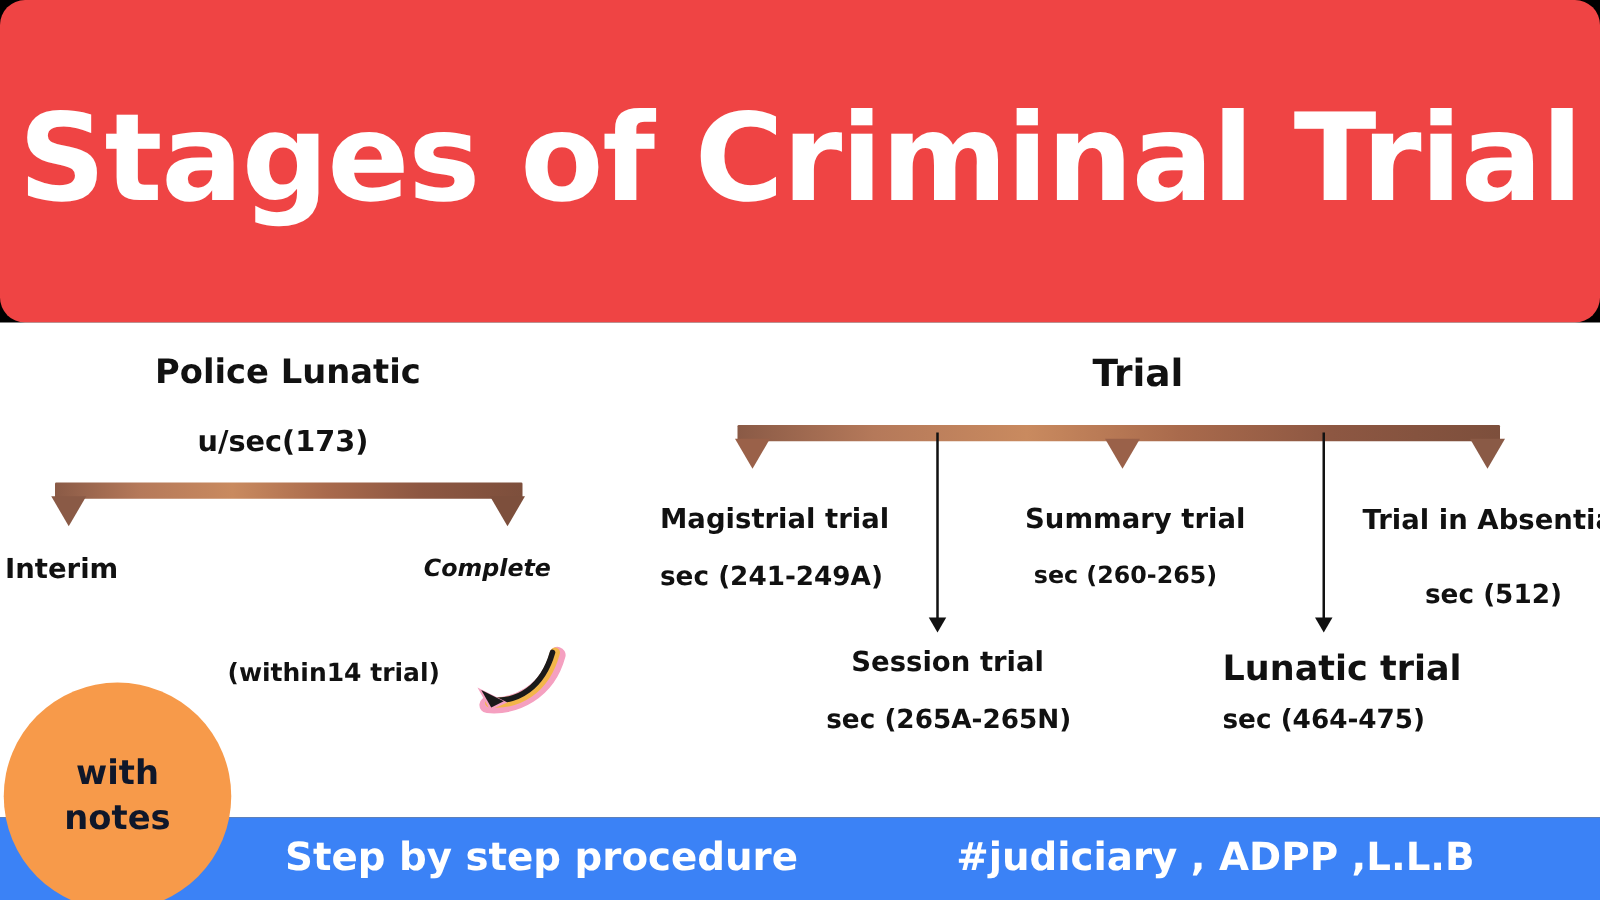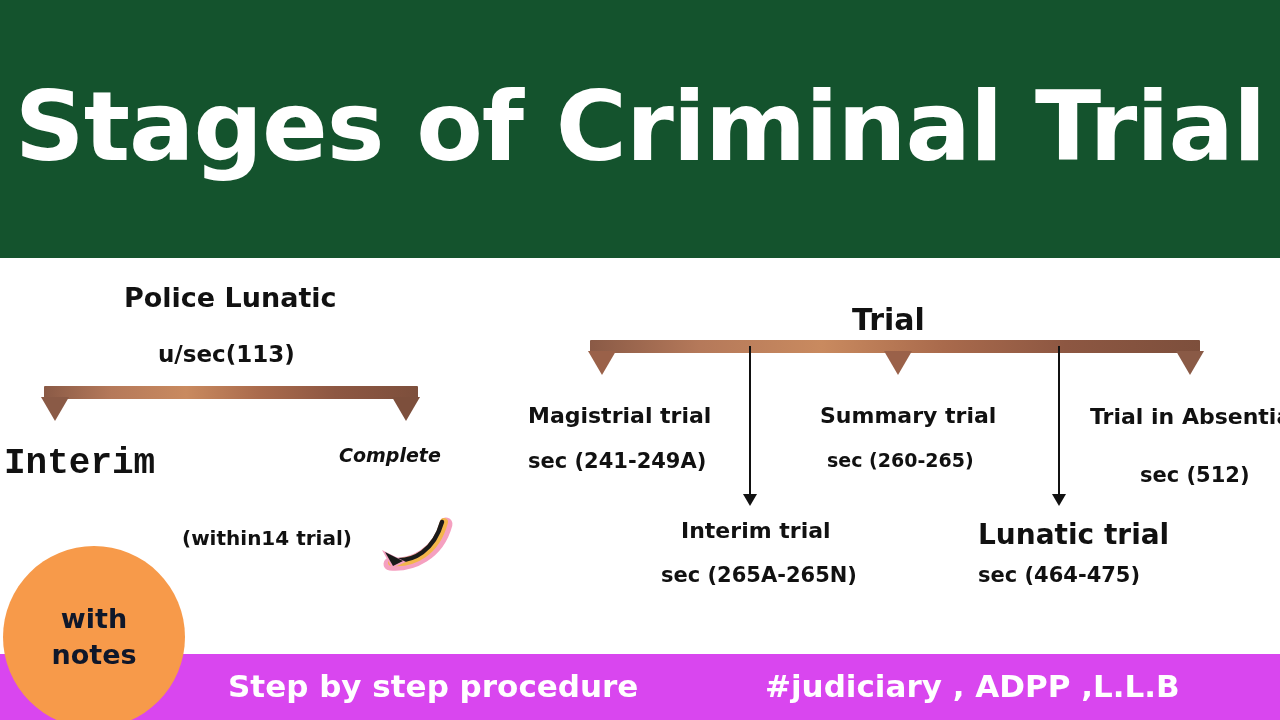--- a/index.html
+++ b/index.html
@@ -15,24 +15,25 @@
     background: #000000;
     font-family: "DejaVu Sans", sans-serif;
   }
 
   
   .title-band {
     position: absolute;
     left: 0; top: 0;
     width: 1280px;
     height: 258px;
-    background: #14532d;
+    background: #ef4444;
     display: flex;
     align-items: center;
     justify-content: center;
+    border-radius: 20px;
   }
   .main-title {
     color: #ffffff;
     font-family: "DejaVu Sans", sans-serif;
     font-weight: bold;
     font-size: 97px;
     letter-spacing: -1px;
     line-height: 1;
     white-space: nowrap;
     margin-top: -6px;
@@ -51,26 +52,26 @@
     position: absolute;
     color: #111111;
     font-family: "DejaVu Sans", sans-serif;
     font-weight: bold;
     white-space: nowrap;
   }
 
   
   .police-title { left: 124px; top: 24px; font-size: 27px; }
   .police-sec   { left: 158px; top: 83px; font-size: 23px; }
-  .interim      { left: 4px;   top: 185px; font-size: 36px; font-family: Liberation Mono, monospace; }
+  .interim      { left: 4px;   top: 185px; font-size: 22px; }
   .complete     { left: 339px; top: 186px; font-size: 19px; font-style: italic; }
   .within-days  { left: 182px; top: 268px; font-size: 20px; }
 
   
-  .trial-title   { left: 852px; top: 24px; font-size: 30px; margin-top: 20px; }
+  .trial-title   { left: 874px; top: 24px; font-size: 30px; }
   .mag-title     { left: 528px; top: 145px; font-size: 22px; }
   .mag-sec       { left: 528px; top: 191px; font-size: 21px; }
   .sum-title     { left: 820px; top: 145px; font-size: 22px; }
   .sum-sec       { left: 827px; top: 191px; font-size: 19px; }
   .abs-title     { left: 1090px; top: 146px; font-size: 22px; }
   .abs-sec       { left: 1140px; top: 205px; font-size: 21px; }
   .ses-title     { left: 681px; top: 260px; font-size: 22px; }
   .ses-sec       { left: 661px; top: 305px; font-size: 21px; }
   .lun-title     { left: 978px; top: 260px; font-size: 28px; }
   .lun-sec       { left: 978px; top: 305px; font-size: 21px; }
@@ -151,21 +152,21 @@
     font-size: 27px;
     line-height: 1.35;
   }
 
   
   .bottom-band {
     position: absolute;
     left: 0; top: 654px;
     width: 1280px;
     height: 66px;
-    background: #d946ef;
+    background: #3b82f6;
   }
   .bottom-text {
     position: absolute;
     color: #ffffff;
     font-family: "DejaVu Sans", sans-serif;
     font-weight: bold;
     font-size: 31px;
     white-space: nowrap;
     top: 14px;
   }
@@ -177,21 +178,21 @@
 
 <div class="stage">
 
   <div class="title-band">
     <div class="main-title">Stages of Criminal Trial</div>
   </div>
 
   <div class="board">
 
     <div class="lbl police-title">Police Lunatic</div>
-    <div class="lbl police-sec">u/sec(113)</div>
+    <div class="lbl police-sec">u/sec(173)</div>
 
     <div class="bar bar-left"></div>
     <div class="tip tip-down tip-l1"></div>
     <div class="tip tip-down tip-l2"></div>
 
     <div class="lbl interim">Interim</div>
     <div class="lbl complete">Complete</div>
     <div class="lbl within-days">(within14 trial)</div>
 
     <svg class="curl" viewBox="0 0 92 76">
@@ -216,21 +217,21 @@
 
     <div class="lbl mag-title">Magistrial trial</div>
     <div class="lbl mag-sec">sec (241-249A)</div>
 
     <div class="lbl sum-title">Summary trial</div>
     <div class="lbl sum-sec">sec (260-265)</div>
 
     <div class="lbl abs-title">Trial in Absentia</div>
     <div class="lbl abs-sec">sec (512)</div>
 
-    <div class="lbl ses-title">Interim trial</div>
+    <div class="lbl ses-title">Session trial</div>
     <div class="lbl ses-sec">sec (265A-265N)</div>
 
     <div class="lbl lun-title">Lunatic trial</div>
     <div class="lbl lun-sec">sec (464-475)</div>
   </div>
 
   <div class="badge">
     <span>with</span>
     <span>notes</span>
   </div>

